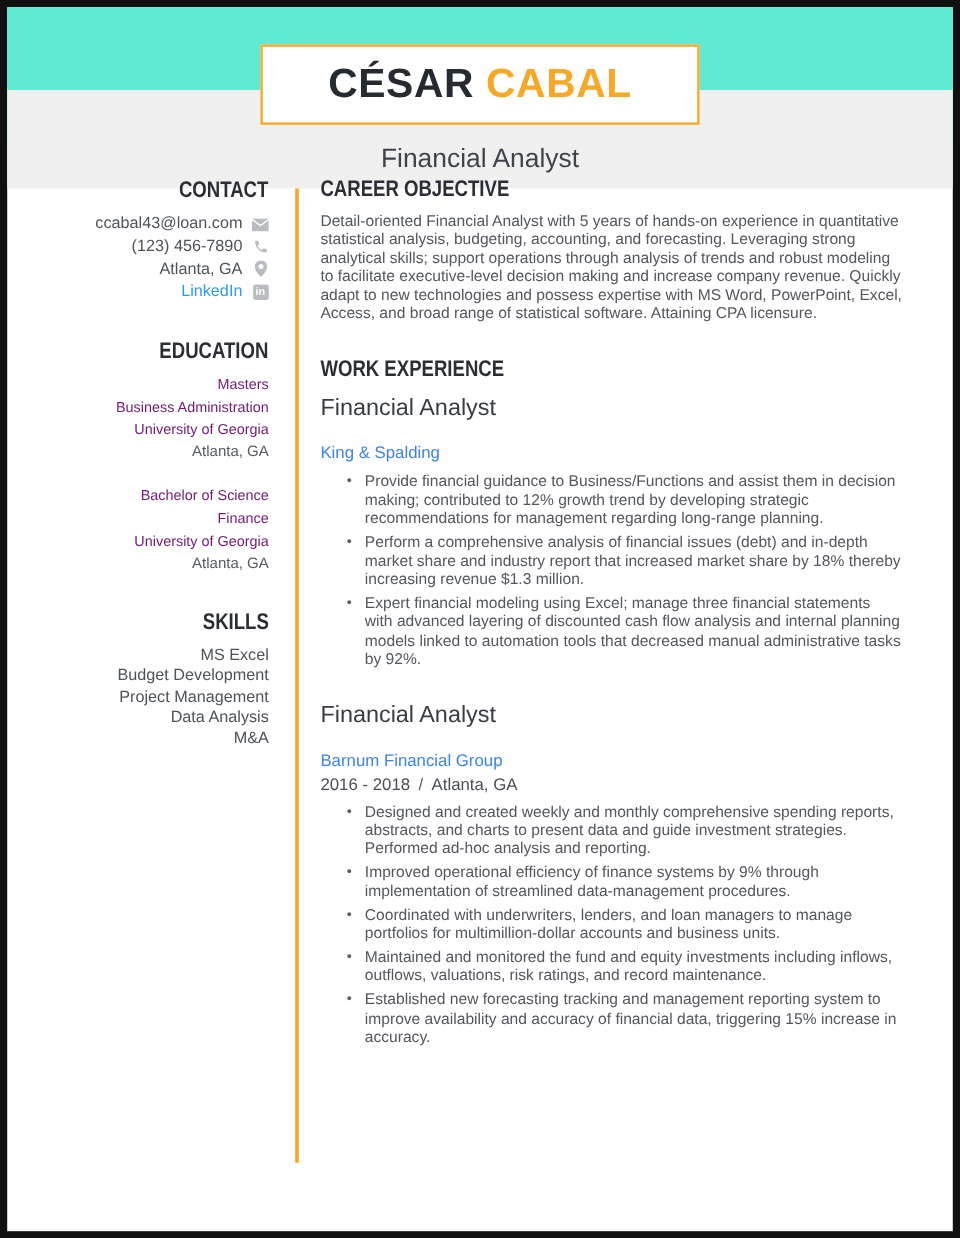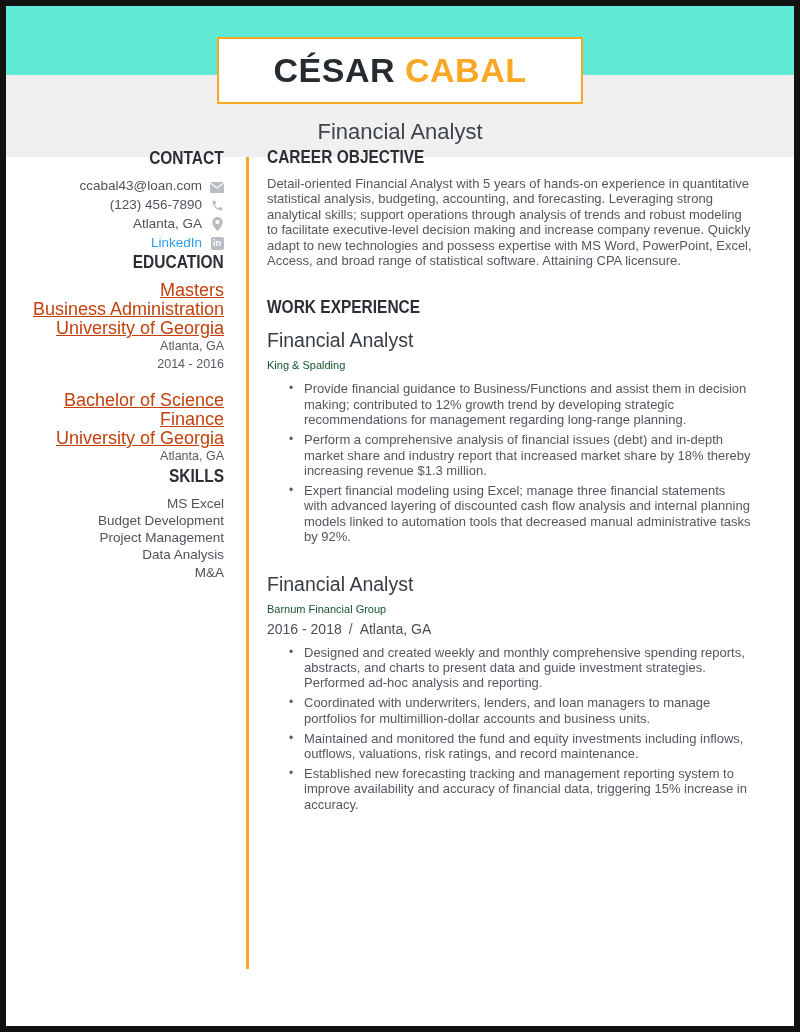--- a/index.html
+++ b/index.html
@@ -91,40 +91,40 @@
   .contact-row .icon { width: 14px; height: 14px; display: inline-flex; align-items: flex-end; justify-content: center; }
   .contact-row .icon svg { display: block; }
   .link-blue { color: #2d9cf0; text-decoration: none; cursor: pointer; }
   .li-icon {
     width: 13px; height: 13px; border-radius: 2px;
     background: #b9bdc3; color: #ffffff;
     font-size: 9px; font-weight: 700; line-height: 13px;
     text-align: center;
   }
 
-  .sidebar-section { }
+  .sidebar-section { margin-top: 30px; }
   .edu-item { margin-top: 8px; }
   .edu-item + .edu-item { margin-top: 18px; }
-  .edu-line { font-size: 18px; color: #c2410c; line-height: 19px; text-decoration: underline; }
+  .edu-line { font-size: 12px; color: #701a75; line-height: 19px; }
   .edu-sub  { font-size: 12.5px; color: #565b62; line-height: 17.5px; }
 
   .skills-list { margin-top: 8px; list-style: none; }
   .skills-list li { font-size: 13.5px; color: #4e535a; line-height: 17.3px; }
 
   
   .objective-text {
     margin-top: 8px;
     font-size: 13px; line-height: 15.4px;
     color: #53575e;
   }
   .work-section { margin-top: 29px; }
   .job { margin-top: 10px; }
   .job + .job { margin-top: 27px; }
   .job-title { font-size: 19.5px; font-weight: 500; color: #383d44; line-height: 25px; }
-  .job-company { font-size: 11px; color: #14532d; line-height: 20px; margin-top: 2px; }
+  .job-company { font-size: 14px; color: #3b82f6; line-height: 20px; margin-top: 14px; }
   .job-meta { font-size: 14px; color: #4a4f56; line-height: 19px; margin-top: 1px; }
   .job-meta .sep { margin: 0 7px; color: #5a5f66; }
   .bullets { list-style: none; margin-top: 6px; padding-left: 22px; }
   .bullets li {
     position: relative;
     font-size: 13px; line-height: 15.4px;
     color: #53575e;
     padding-left: 15px;
     margin-bottom: 4.5px;
   }
@@ -191,21 +191,20 @@
       </div>
 
       <div class="sidebar-section">
         <span class="sec-heading">EDUCATION</span>
 
         <div class="edu-item">
           <div class="edu-line">Masters</div>
           <div class="edu-line">Business Administration</div>
           <div class="edu-line">University of Georgia</div>
           <div class="edu-sub">Atlanta, GA</div>
-          <div class="edu-sub">2014 - 2016</div>
         </div>
 
         <div class="edu-item">
           <div class="edu-line">Bachelor of Science</div>
           <div class="edu-line">Finance</div>
           <div class="edu-line">University of Georgia</div>
           <div class="edu-sub">Atlanta, GA</div>
         </div>
       </div>
 
@@ -246,20 +245,21 @@
 
         
         <div class="job">
           <div class="job-title">Financial Analyst</div>
           <div class="job-company">Barnum Financial Group</div>
           <div class="job-meta">
             <span>2016 - 2018</span><span class="sep">/</span><span>Atlanta, GA</span>
           </div>
           <ul class="bullets">
             <li>Designed and created weekly and monthly comprehensive spending reports, abstracts, and charts to present data and guide investment strategies. Performed ad-hoc analysis and reporting.</li>
+            <li>Improved operational efficiency of finance systems by 9% through implementation of streamlined data-management procedures.</li>
             <li>Coordinated with underwriters, lenders, and loan managers to manage portfolios for multimillion-dollar accounts and business units.</li>
             <li>Maintained and monitored the fund and equity investments including inflows, outflows, valuations, risk ratings, and record maintenance.</li>
             <li>Established new forecasting tracking and management reporting system to improve availability and accuracy of financial data, triggering 15% increase in accuracy.</li>
           </ul>
         </div>
       </div>
     </div>
   </div>
 </div>
 

